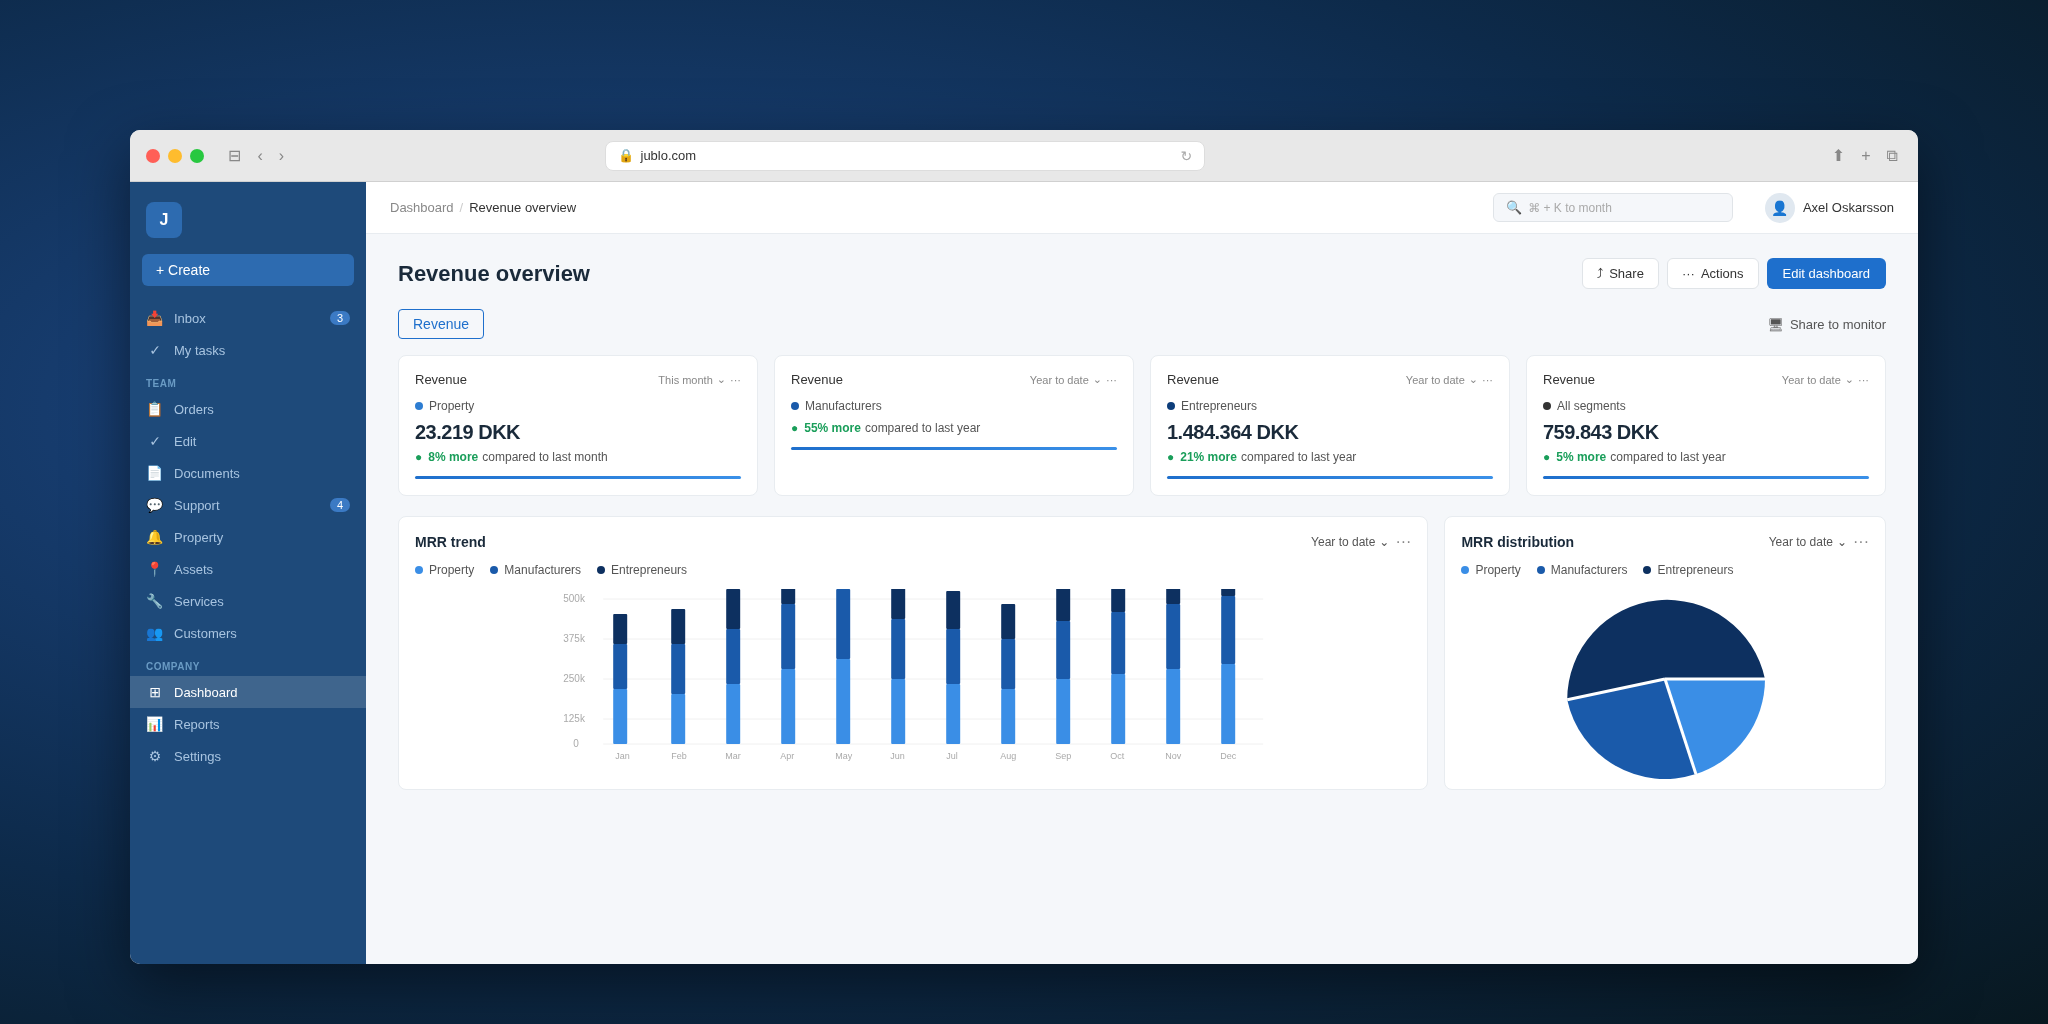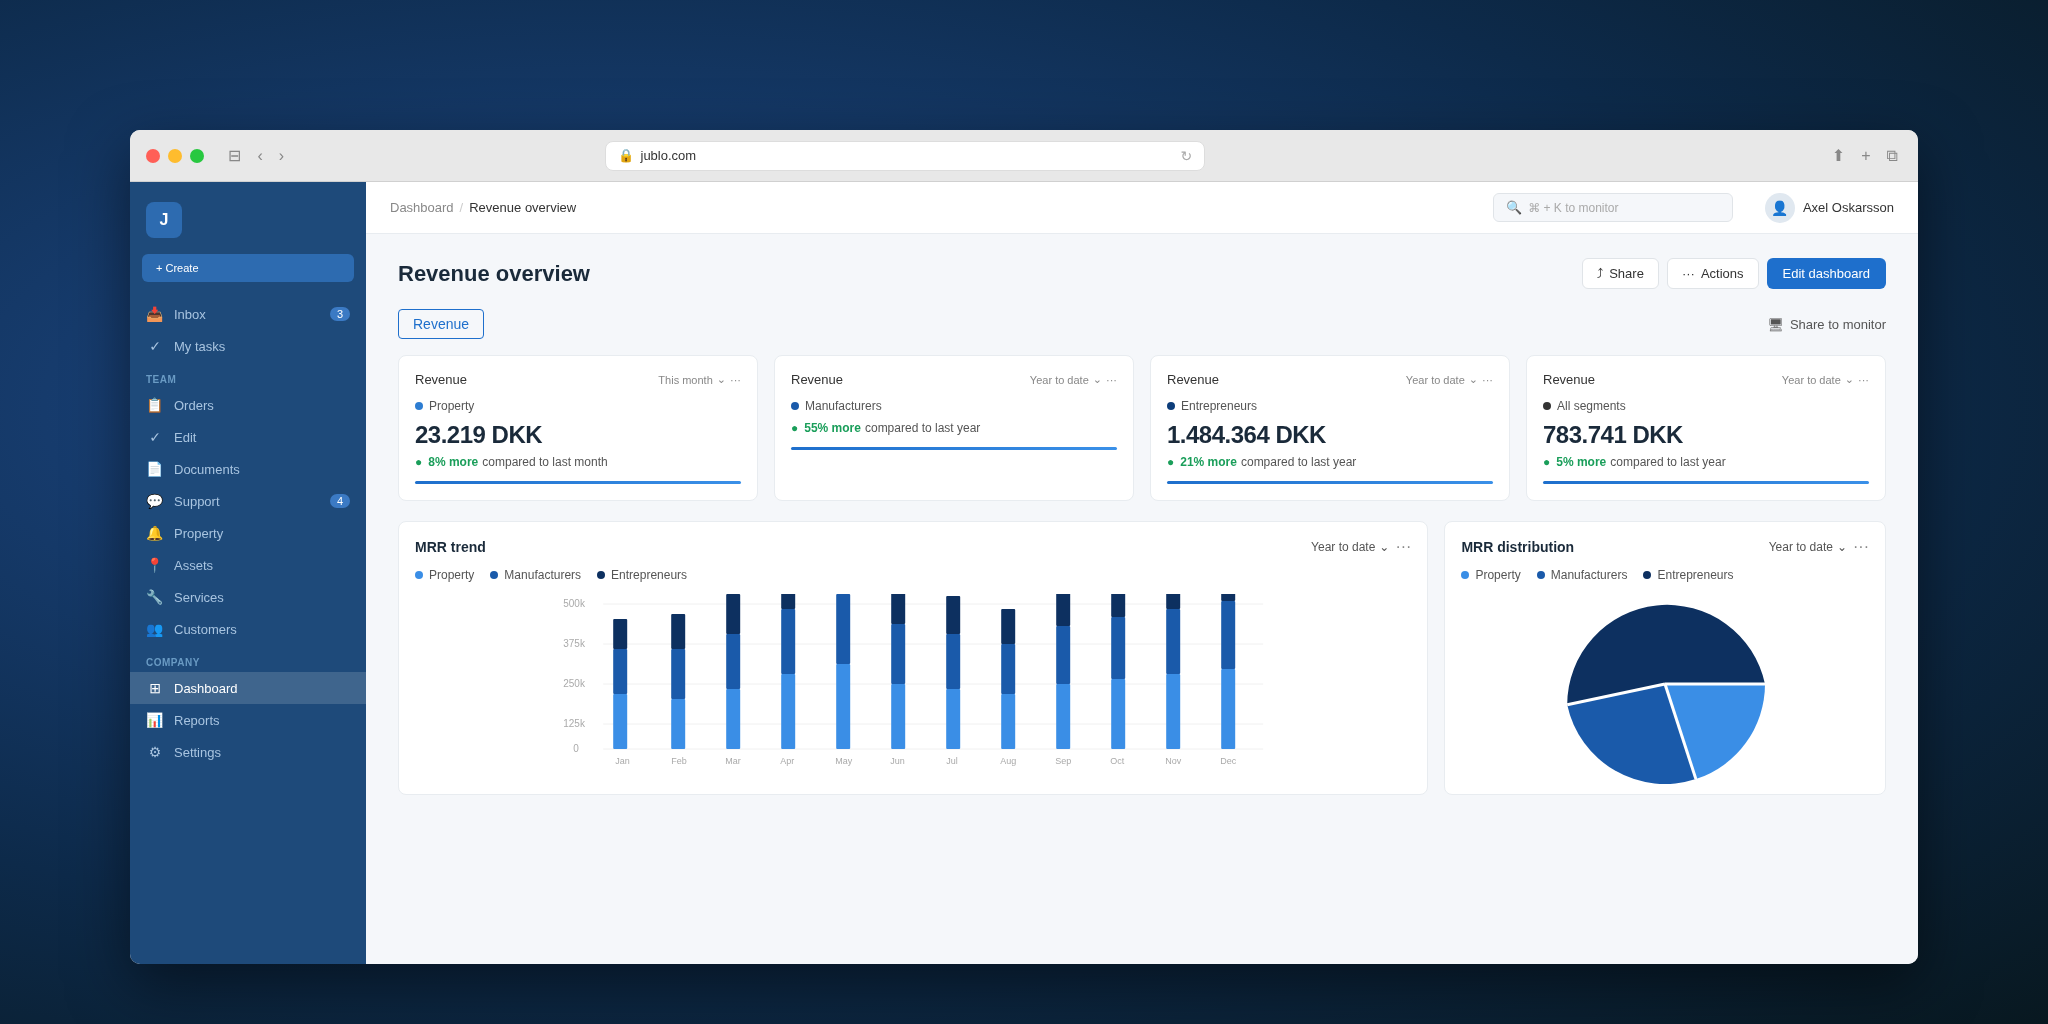--- a/index.html
+++ b/index.html
@@ -92,21 +92,21 @@
       font-size: 16px;
     }
 
     .create-btn {
       margin: 0 12px 16px;
       background: #2d6bb0;
       color: white;
       border: none;
       border-radius: 6px;
       padding: 8px 14px;
-      font-size: 11px;
+      font-size: 14px;
       cursor: pointer;
       display: flex;
       align-items: center;
       gap: 6px;
     }
 
     .sidebar-item {
       display: flex;
       align-items: center;
       padding: 8px 16px;
@@ -346,21 +346,21 @@
     }
 
     .segment-dot {
       width: 8px;
       height: 8px;
       border-radius: 50%;
       flex-shrink: 0;
     }
 
     .metric-value {
-      font-size: 24px;
+      font-size: 20px;
       font-weight: 700;
       color: #1a2a3a;
       margin-bottom: 6px;
       letter-spacing: -0.5px;
     }
 
     .metric-change {
       font-size: 12px;
       color: #555;
       display: flex;
@@ -571,21 +571,21 @@
     <div class="main-content">
 
       <div class="topbar">
         <div class="breadcrumb">
           <span style="cursor:pointer;color:#888;">Dashboard</span>
           <span class="breadcrumb-sep">/</span>
           <span class="breadcrumb-current">Revenue overview</span>
         </div>
         <div class="topbar-search">
           <span>🔍</span>
-          <span style="color:#aaa;font-size:12px;">⌘ + K to monitor</span>
+          <span style="color:#aaa;font-size:12px;">⌘ + K to month</span>
         </div>
         <div class="topbar-user">
           <div class="user-avatar">👤</div>
           <span>Axel Oskarsson</span>
         </div>
       </div>
 
       <div class="dashboard-area">
 
         <div class="page-header">
@@ -688,21 +688,21 @@
               <span class="metric-period">
                 <span>Year to date</span>
                 <span>⌄</span>
                 <span>···</span>
               </span>
             </div>
             <div class="metric-segment">
               <span class="segment-dot" style="background:#333;"></span>
               <span>All segments</span>
             </div>
-            <div class="metric-value">783.741 DKK</div>
+            <div class="metric-value">759.843 DKK</div>
             <div class="metric-change">
               <span style="color:#1a9e5a; margin-right:2px;">●</span>
               <span class="change-positive">5% more</span>
               <span>compared to last year</span>
             </div>
             <div class="metric-card-divider"></div>
           </div>
         </div>
 
         <div class="charts-row">

